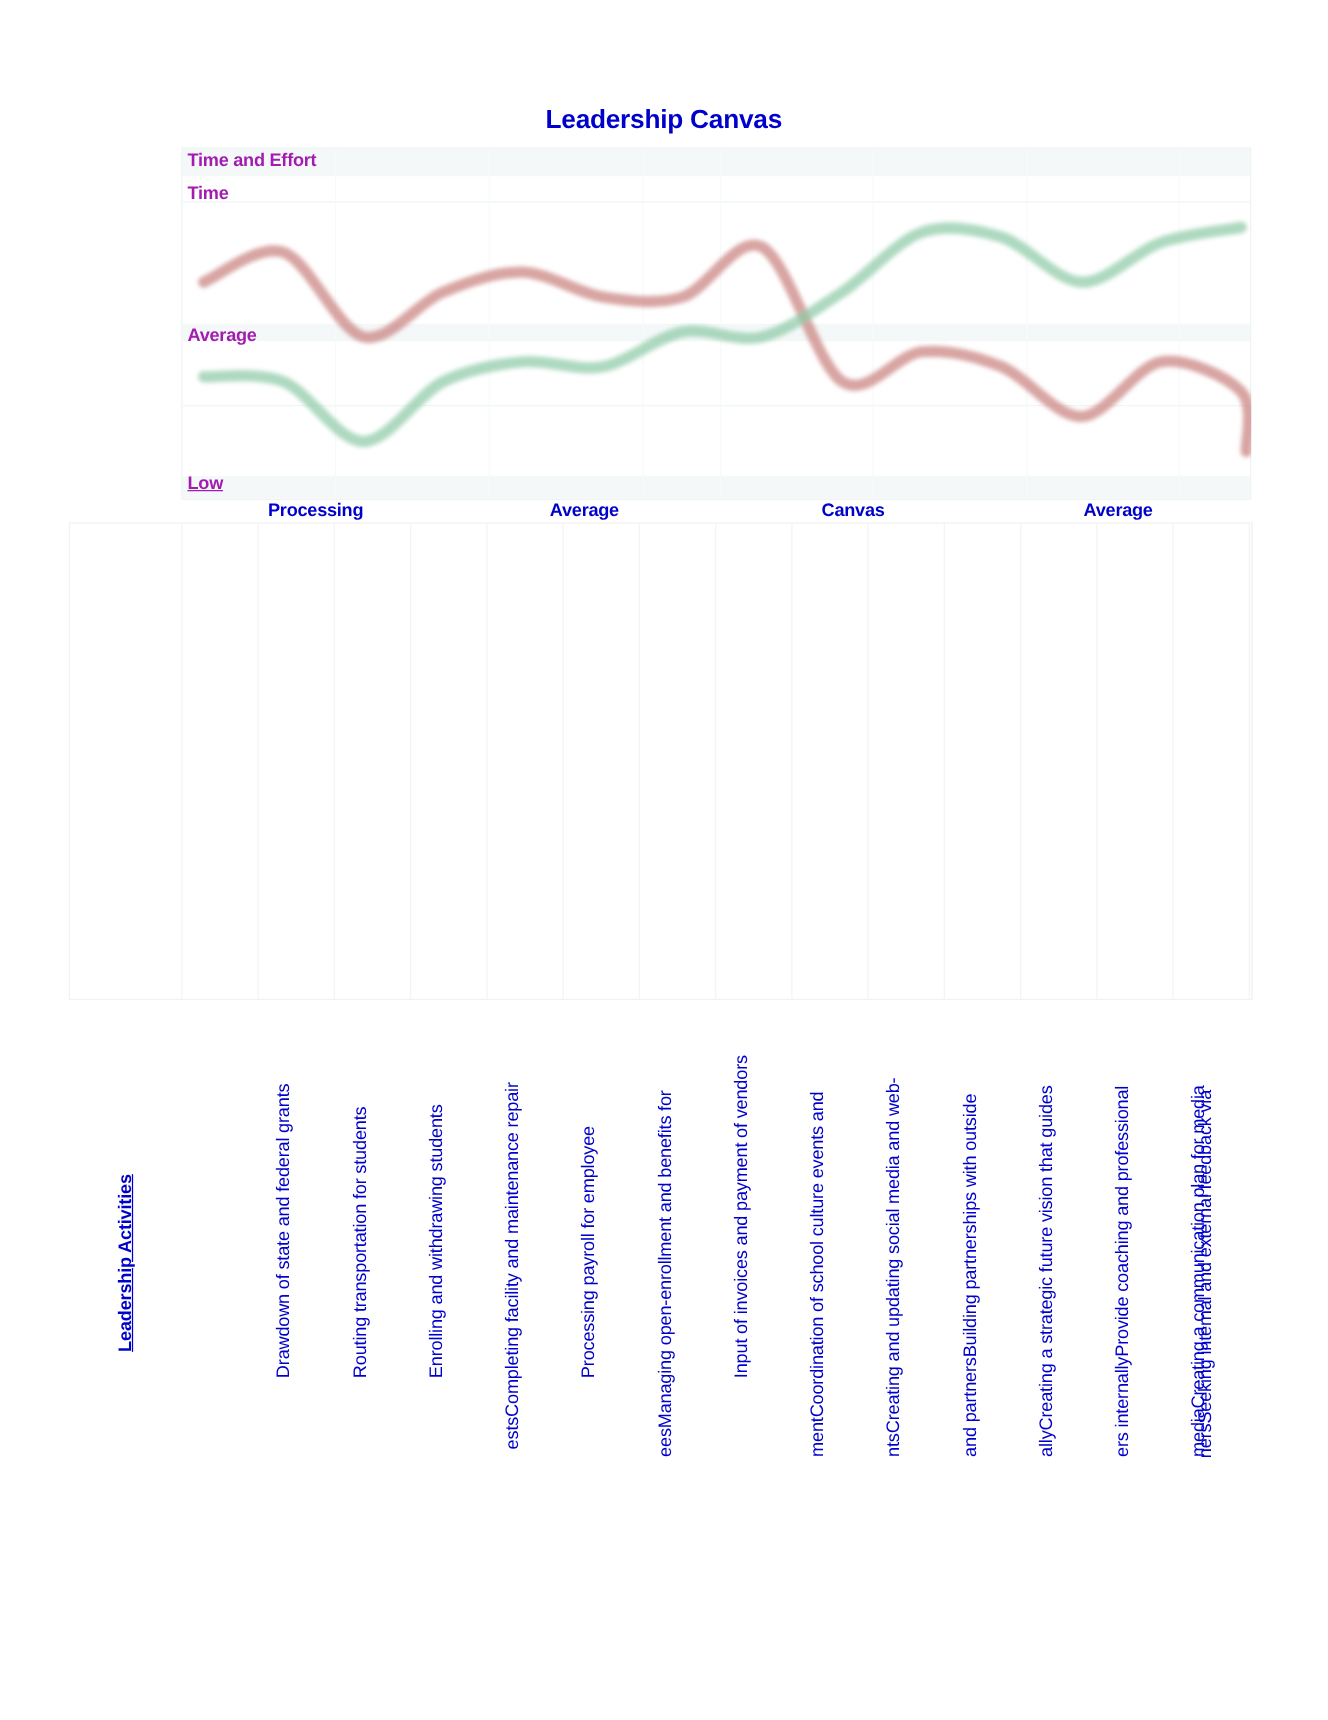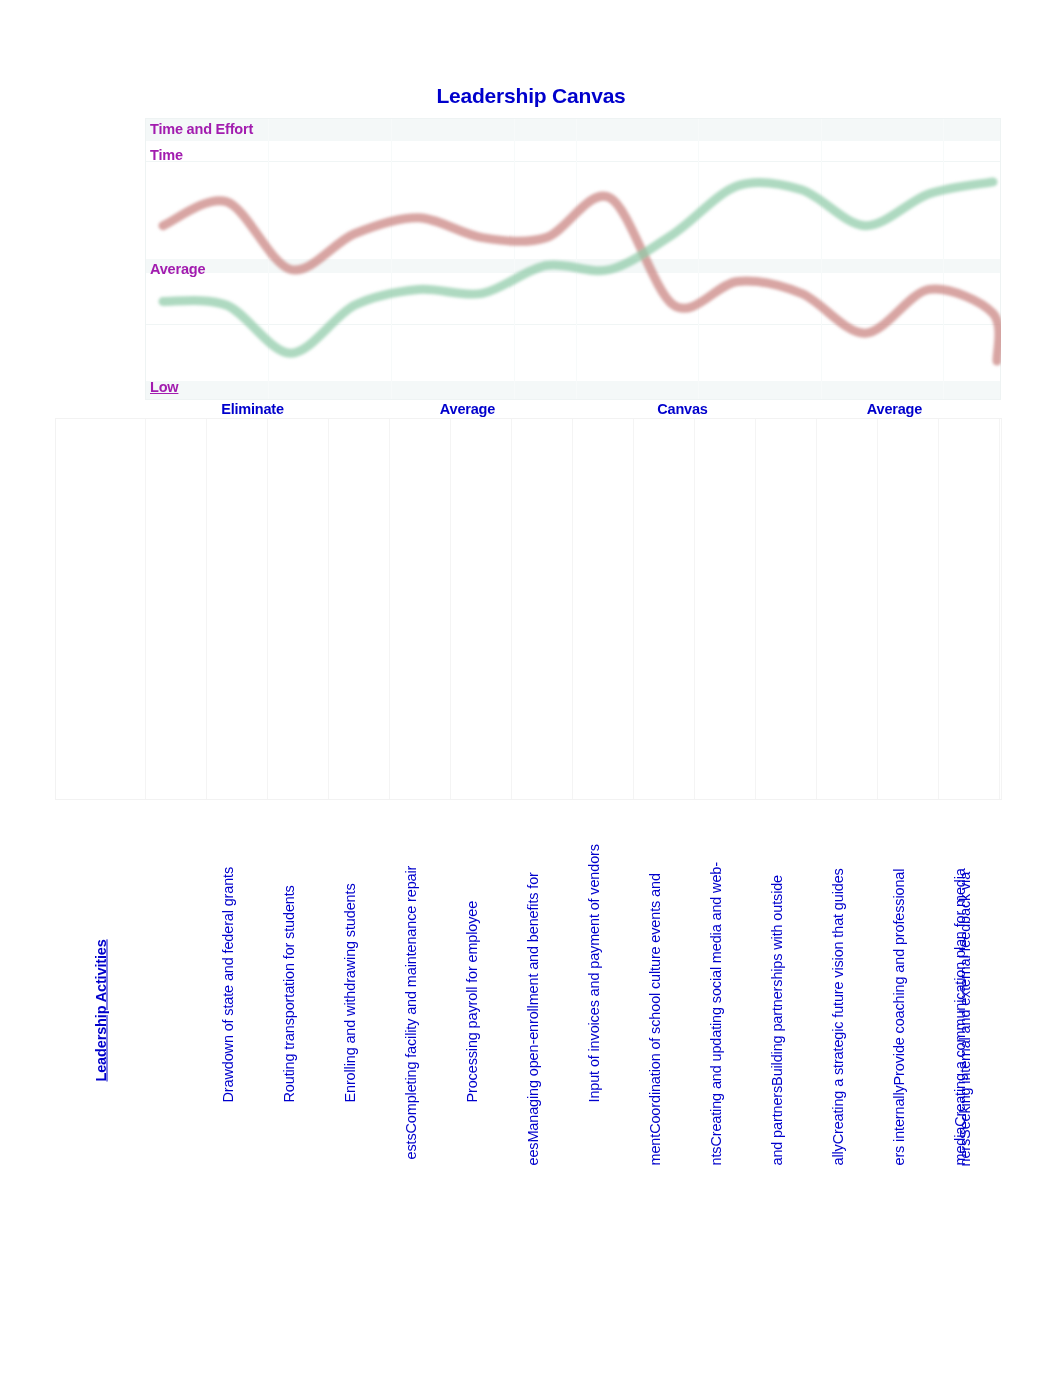--- a/index.html
+++ b/index.html
@@ -126,21 +126,21 @@
         <feGaussianBlur stdDeviation="1.6"></feGaussianBlur>
       </filter>
     </defs>
     <g filter="url(#soft)">
       <path id="series-current" fill="none" stroke="#c9827f" stroke-width="9" stroke-linecap="round" stroke-linejoin="round" opacity="0.72" d="M18.0,107.7 C28.2,103.9 61.4,76.8 81.8,83.8 C102.3,90.8 125.3,146.4 145.7,151.5 C166.1,156.6 189.1,123.9 209.5,115.7 C230.0,107.4 253.0,99.1 273.4,99.7 C293.8,100.4 316.8,116.4 337.2,119.6 C357.7,122.8 380.6,126.0 401.1,119.6 C421.5,113.3 444.5,69.0 464.9,79.8 C485.4,90.6 508.3,174.0 528.8,187.3 C549.2,200.7 572.2,165.4 592.6,163.4 C613.0,161.5 636.0,167.1 656.5,175.4 C676.9,183.7 699.9,215.9 720.3,215.2 C740.7,214.6 763.7,174.6 784.2,171.4 C804.6,168.2 837.1,183.8 848.0,195.3 C858.9,206.8 851.4,235.5 852.0,243.1"></path>
       <path id="series-future" fill="none" stroke="#8fcaa8" stroke-width="9" stroke-linecap="round" stroke-linejoin="round" opacity="0.72" d="M18.0,183.4 C28.2,184.0 61.4,179.1 81.8,187.3 C102.3,195.6 125.3,235.2 145.7,235.2 C166.1,235.2 189.1,197.5 209.5,187.3 C230.0,177.2 253.0,173.3 273.4,171.4 C293.8,169.5 316.8,179.2 337.2,175.4 C357.7,171.6 380.6,151.3 401.1,147.5 C421.5,143.7 444.5,156.6 464.9,151.5 C485.4,146.4 508.3,129.0 528.8,115.7 C549.2,102.3 572.2,74.9 592.6,67.8 C613.0,60.8 636.0,65.5 656.5,71.8 C676.9,78.2 699.9,107.0 720.3,107.7 C740.7,108.3 763.7,82.8 784.2,75.8 C804.6,68.8 837.8,65.8 848.0,63.9"></path>
     </g>
   </svg>
 
   <div class="cat-row">
-    <div class="cat" style="left:180px;width:145px;">Eliminate</div>
+    <div class="cat" style="left:180px;width:145px;">Processing</div>
     <div class="cat" style="left:395px;width:145px;">Average</div>
     <div class="cat" style="left:610px;width:145px;">Canvas</div>
     <div class="cat" style="left:822px;width:145px;">Average</div>
   </div>
 
   <div class="act-table">
 
     <div class="act-cell" style="left:0px;width:90px;">
       <div class="vlabel-wrap">
         <div class="leadership-head" style="left:52px;bottom:-282px;">Leadership Activities</div>

